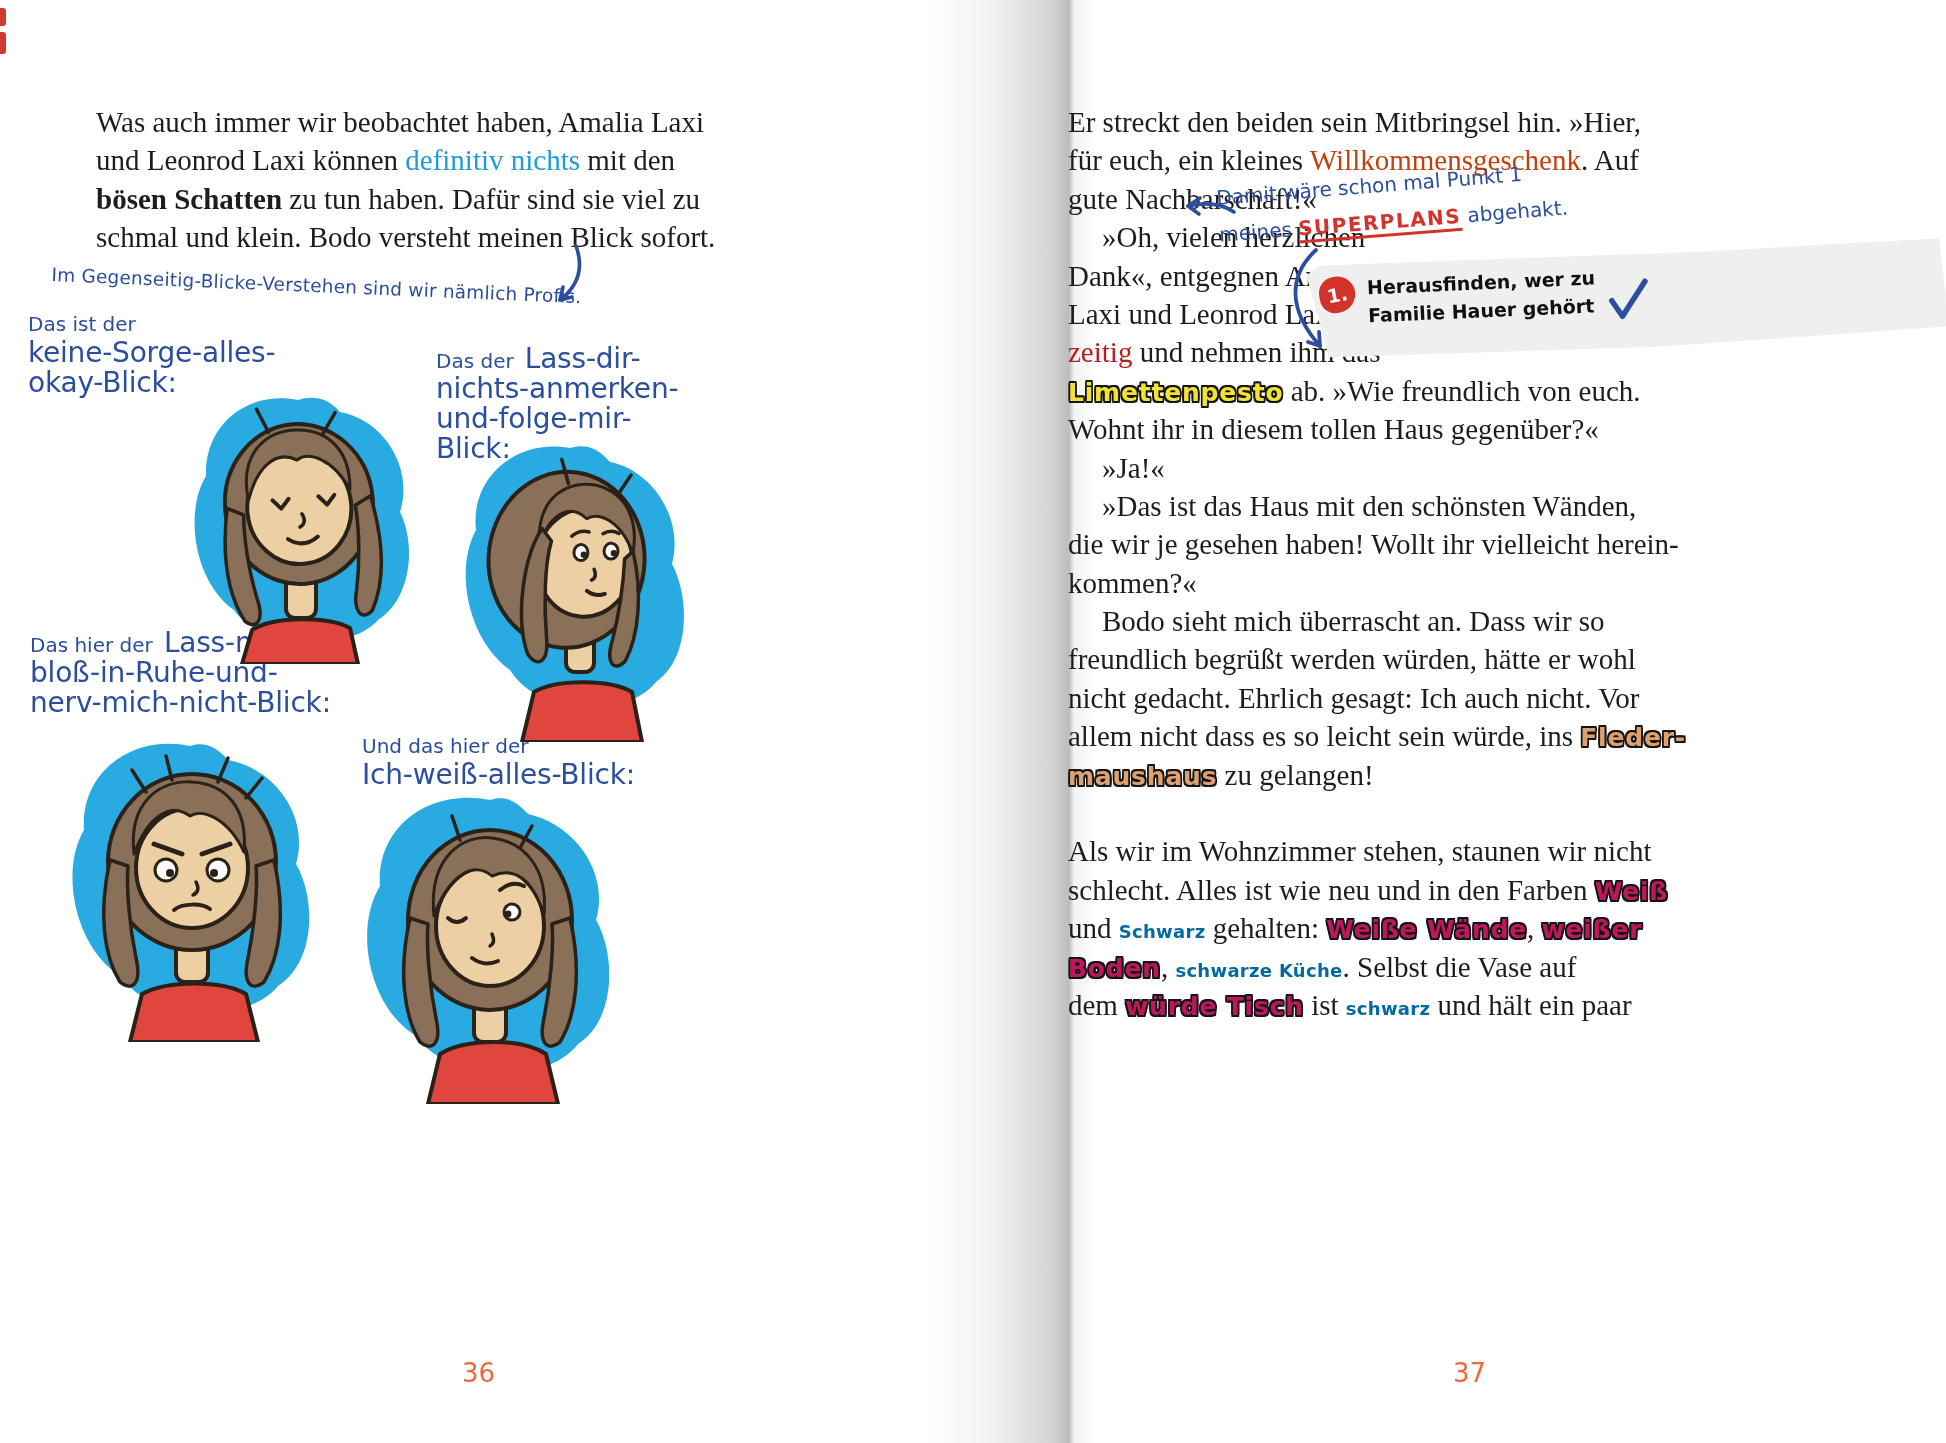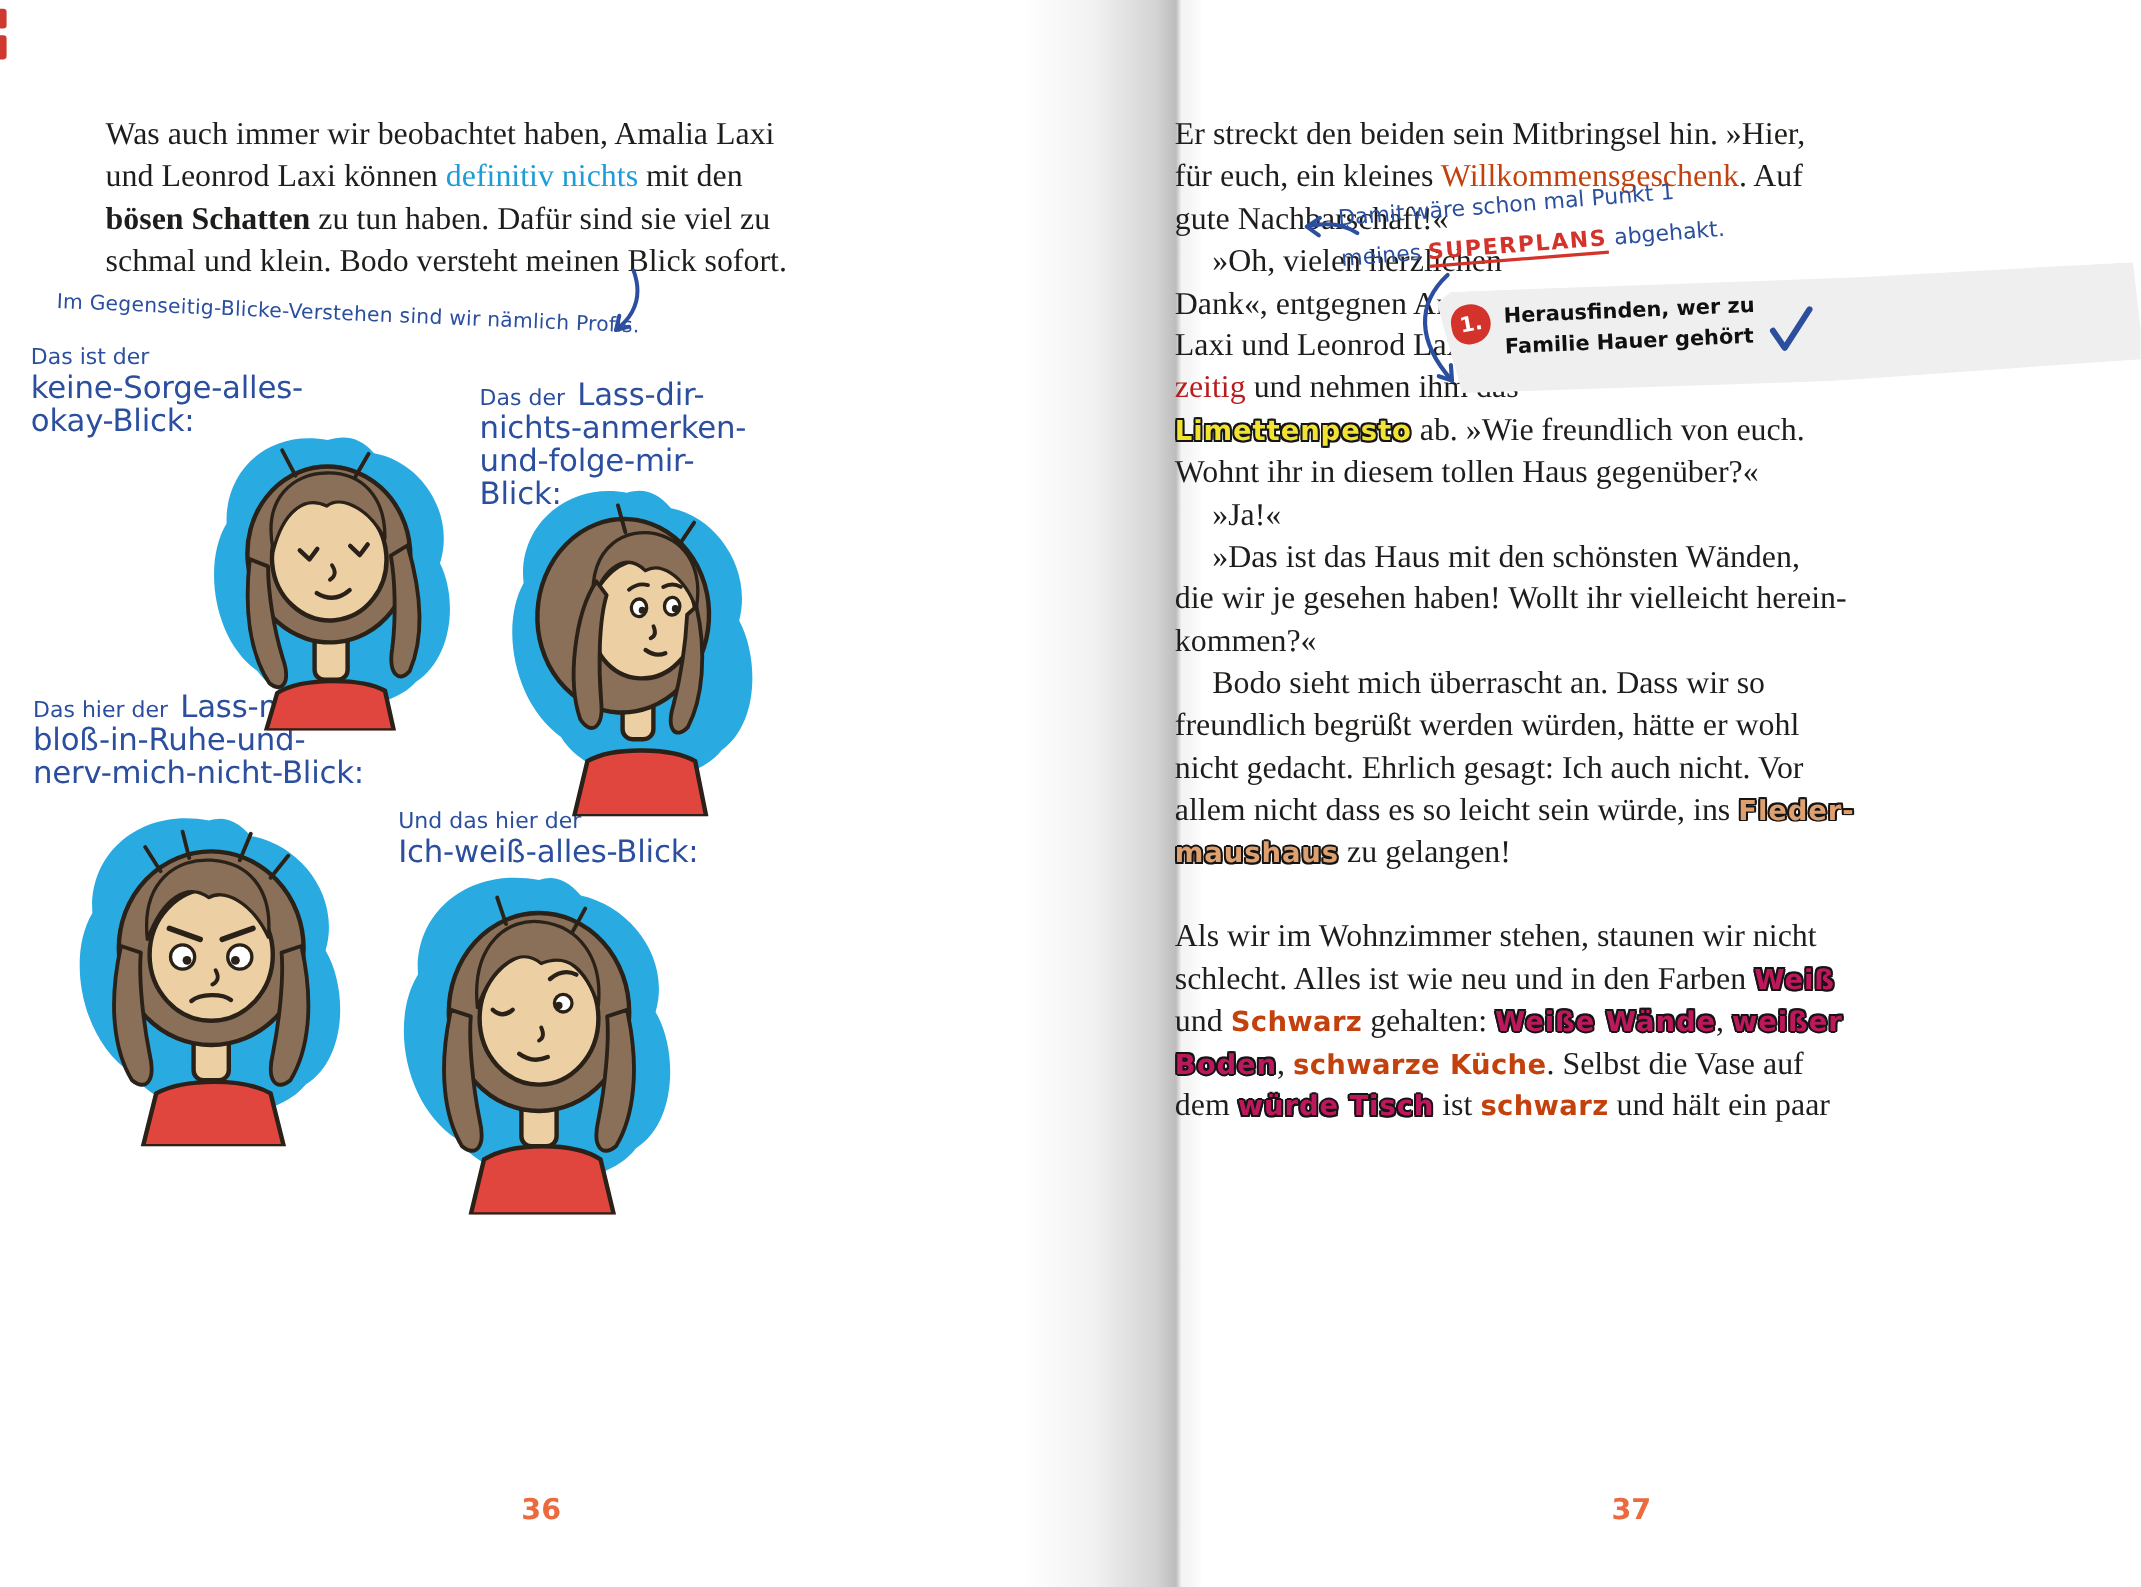--- a/index.html
+++ b/index.html
@@ -21,21 +21,21 @@
   .edge-mark{position:absolute;left:0;width:6px;background:#cf3a30;border-radius:0 3px 3px 0}
 
   
   .textblock{position:absolute;font-size:29px;line-height:38.4px;white-space:nowrap}
   .tline{height:38.4px}
   .tline.indent{padding-left:34px}
   .seg-blue{color:#1e9cd7}
   .seg-orange{color:#c2410c}
   .seg-pink{color:#b91c1c}
   .seg-bold{font-weight:bold}
-  .seg-heavy{font-family:"DejaVu Sans",sans-serif;font-weight:bold;font-size:25px;letter-spacing:.3px;color:#c2410c}
+  .seg-heavy{font-family:"DejaVu Sans",sans-serif;font-weight:bold;font-size:18px;letter-spacing:.3px;color:#0369a1}
   .seg-outline,.seg-yellow,.seg-tan{
     font-family:"DejaVu Sans",sans-serif;font-weight:bold;font-size:25px;letter-spacing:.8px;
     text-shadow:-1.6px -1.6px 0 #151515,1.6px -1.6px 0 #151515,-1.6px 1.6px 0 #151515,
                  1.6px 1.6px 0 #151515,0 -1.8px 0 #151515,0 1.8px 0 #151515,
                 -1.8px 0 0 #151515,1.8px 0 0 #151515;
   }
   .seg-outline{color:#be185d}
   .seg-yellow{color:#f2e232}
   .seg-tan{color:#dfa070}
 
@@ -59,22 +59,22 @@
     padding:10px 10px 0 12px;box-sizing:border-box;
     clip-path:polygon(0% 10%,2% 0%,60% 3%,99% 0%,100% 92%,55% 100%,3% 96%);
   }
   .note-badge{flex:none;width:36px;height:36px;margin-top:2px;background:#d4332b;color:#fff;
     font-family:"DejaVu Sans",sans-serif;font-weight:bold;font-size:19px;
     display:flex;align-items:center;justify-content:center;
     border-radius:48% 52% 55% 45%;transform:rotate(-8deg)}
   .note-text{font-family:"DejaVu Sans",sans-serif;font-weight:bold;font-size:19px;line-height:28px;color:#101010}
   .note-check{margin-top:16px}
 
-  .pagenum{position:absolute;top:1358px;width:60px;text-align:center;
-    font-family:"DejaVu Sans",sans-serif;font-weight:bold;font-size:26px;color:#eb6a3e}
+  .pagenum{position:absolute;top:1358px;width:60px;text-align:left;
+    font-family:"DejaVu Sans",sans-serif;font-weight:normal;font-size:26px;color:#eb6a3e}
 
   .fig{position:absolute}
   .arrow{position:absolute}
 </style>
 </head>
 <body>
 
 <div class="gutter"></div>
 
 <div class="edge-mark" style="top:8px;height:18px"></div>

